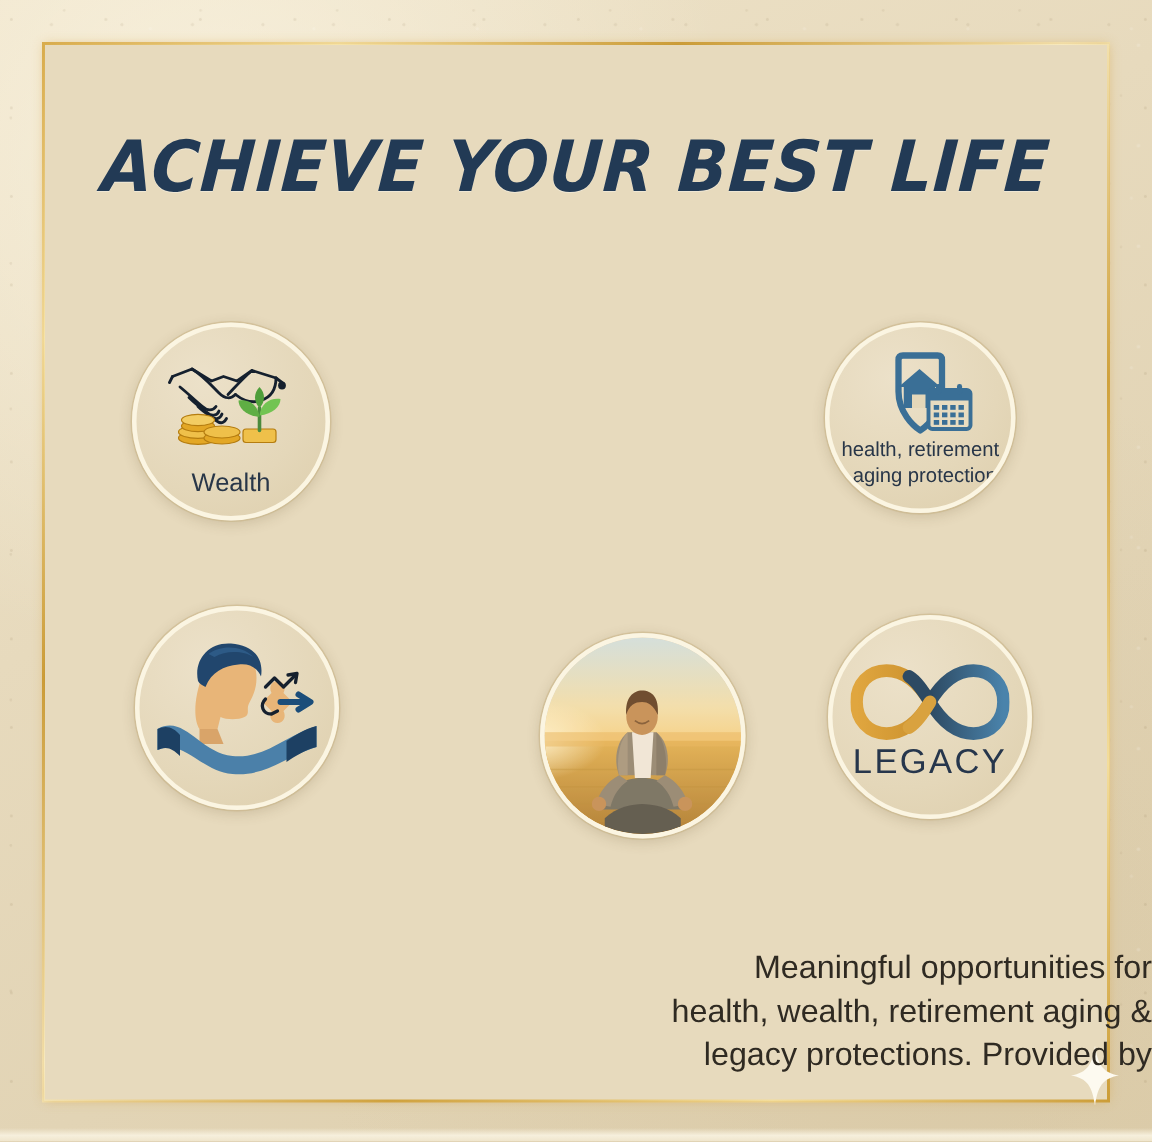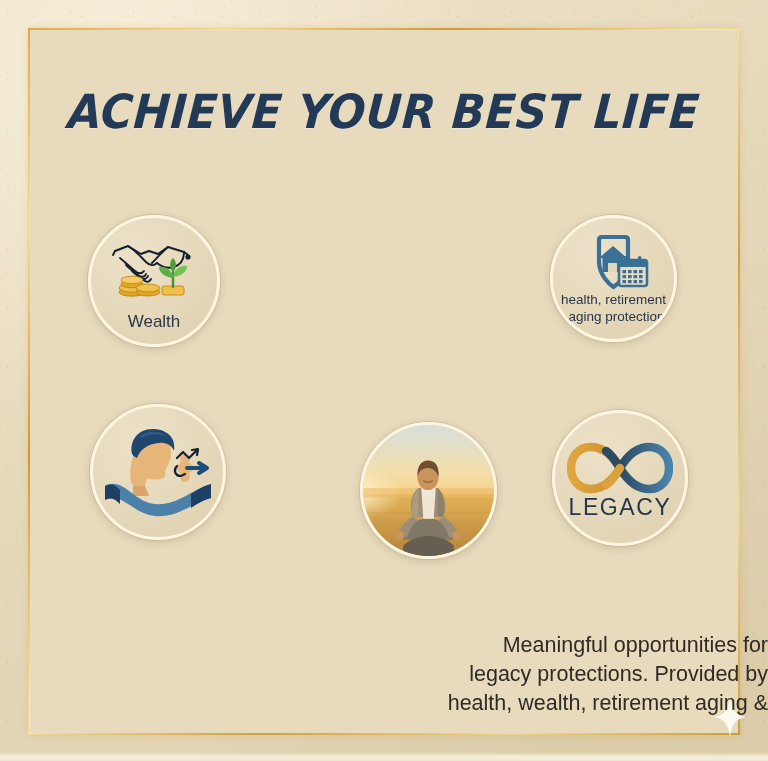--- a/index.html
+++ b/index.html
@@ -433,17 +433,17 @@
         <circle cx="38" cy="116" r="5" fill="#c28a53"></circle>
         <circle cx="98" cy="116" r="5" fill="#c28a53"></circle>
         <path d="M42 126 C50 118, 62 116, 68 116 C75 116, 87 118, 95 126 L95 137 L42 137Z" fill="#4f4d48"></path>
       </g>
       <rect x="0" y="0" width="137" height="137" fill="#ffd892" opacity=".13"></rect>
     </svg>
   </div>
 
   <div id="bodycopy">
     <div>Meaningful opportunities for</div>
+    <div>health, wealth, retirement aging &amp;</div>
     <div>legacy protections. Provided by</div>
-    <div>health, wealth, retirement aging &amp;</div>
   </div>
 
 </div>
 
 </body></html>

